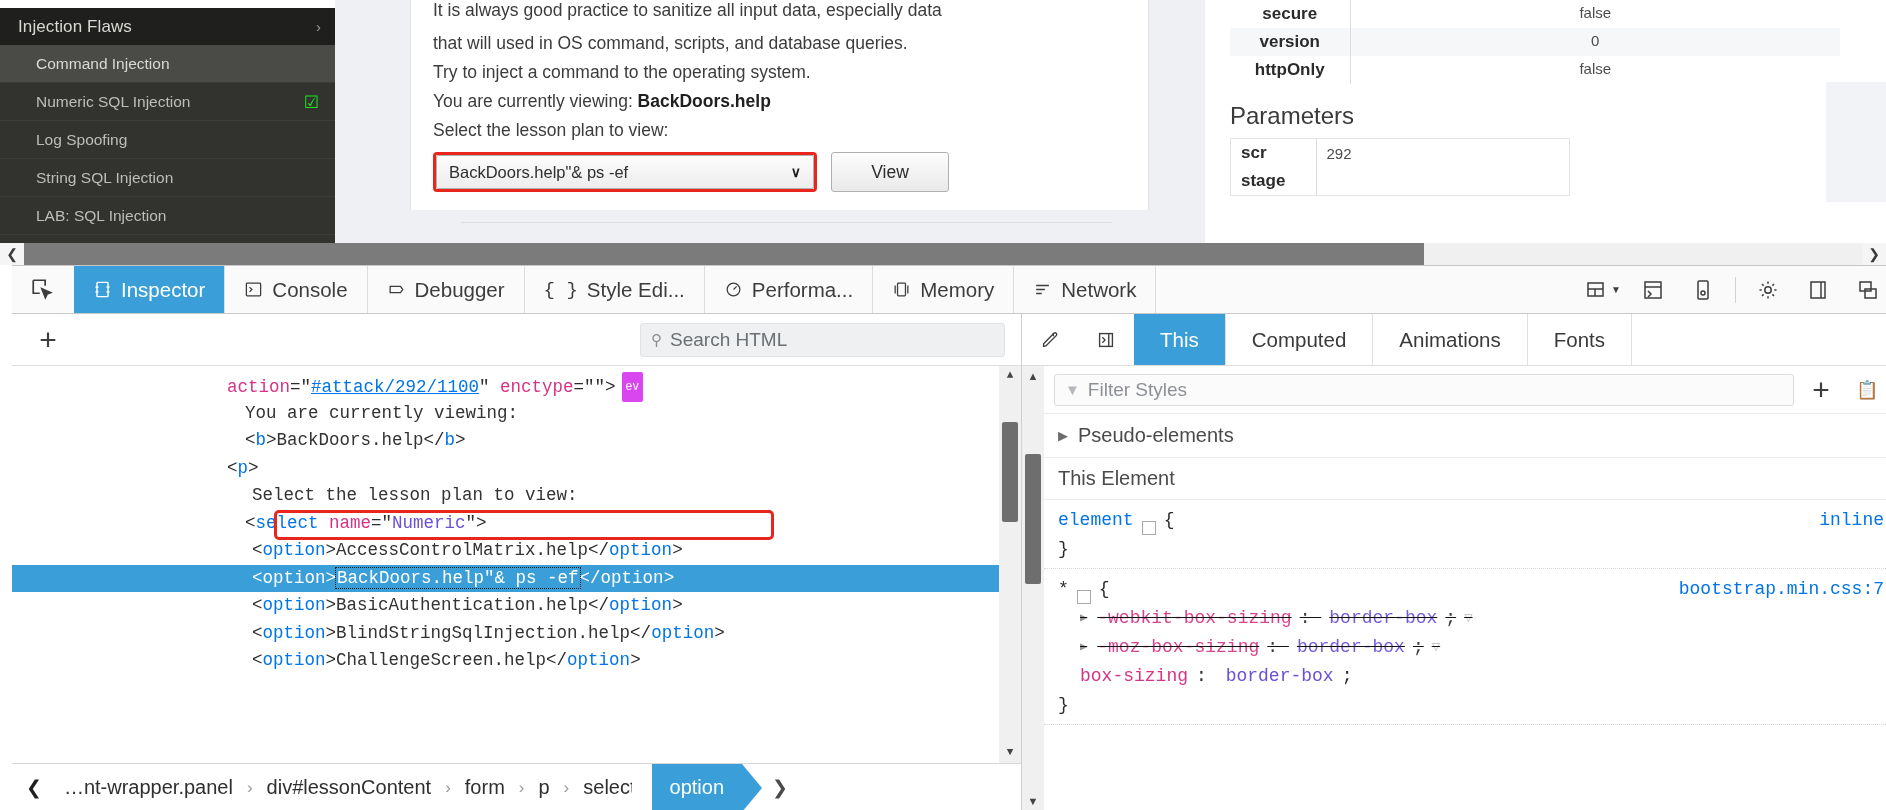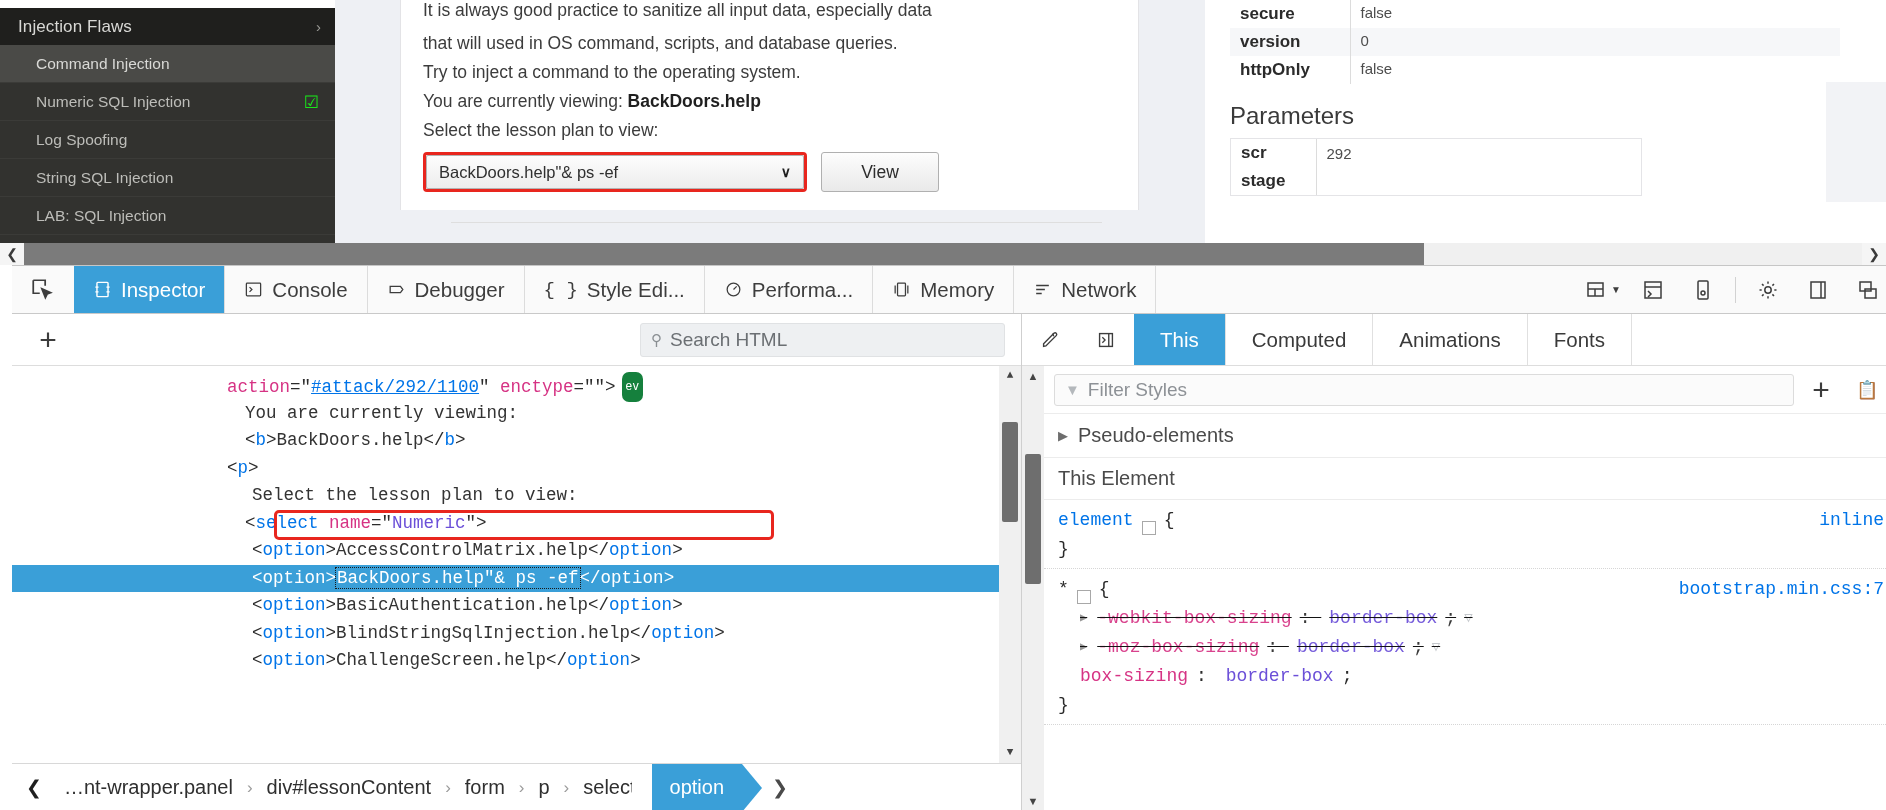--- a/index.html
+++ b/index.html
@@ -45,21 +45,21 @@
     color: #1ae61a; font-size: 17px; line-height: 1;
   }
   .wg-item.partial { color: #b0b0ac; opacity: .55; }
 
   
   .lesson-shell {
     position: absolute; left: 335px; top: 0; width: 1551px; height: 243px;
     background: #eef0f4;
   }
   .lesson-card {
-    position: absolute; left: 65px; top: 0; width: 739px; height: 210px;
+    position: absolute; left: 75px; top: 0; width: 739px; height: 210px;
     background: #ffffff; border-left: 1px solid #e3e3e6;
     border-right: 1px solid #e3e3e6;
     padding: 0 22px;
   }
   .lesson-line {
     color: #3c3c3c; font-size: 17.5px; line-height: 29px;
     white-space: nowrap;
   }
   .lesson-line b { color: #1f1f1f; }
   .lesson-line.clipped { position: relative; top: -4px; }
@@ -92,34 +92,34 @@
   .lesson-faint {
     margin-top: 14px; text-align: center; color: #c9c9c9; font-size: 15px;
     white-space: nowrap; overflow: hidden;
   }
 
   
   .insp-side {
     position: absolute; left: 1205px; top: 0; width: 681px; height: 243px;
     background: #ffffff; overflow: hidden;
   }
-  .kv-table { width: 610px; border-collapse: collapse; margin-left: 25px; }
+  .kv-table { width: 610px; border-collapse: collapse; margin-left: 25px; text-align: center; }
   .kv-table td {
     font-size: 17px; padding: 4px 10px; vertical-align: top;
   }
   .kv-table td.k {
     font-weight: bold; color: #2b2b2b; width: 120px;
     border-right: 1px solid #dcdcdc; white-space: nowrap;
   }
   .kv-table td.v { color: #4d4d4d; font-size: 15px; }
   .kv-table tr.alt { background: #f6f7f9; }
   .kv-title {
     margin: 18px 0 8px 25px; font-size: 24px; color: #3a3a3a; font-weight: 400;
   }
-  .kv-box { border: 1px solid #e4e4e7; margin-left: 25px; width: 412px; }
+  .kv-box { border: 1px solid #e4e4e7; margin-left: 25px; width: 340px; }
   .kv-box table { width: 100%; border-collapse: collapse; }
   .kv-box td { font-size: 17px; padding: 4px 10px; }
   .kv-box td.k { font-weight: bold; color: #2b2b2b; width: 85px;
                  border-right: 1px solid #dcdcdc; }
   .kv-box td.v { color: #4d4d4d; font-size: 15px; }
   .side-stripe {
     position: absolute; right: 0; top: 82px; width: 60px; height: 120px;
     background: #f2f3f6;
   }
 
@@ -210,22 +210,22 @@
   .t-tag  { color: #0074e8; }
   .t-attr { color: #d63384; }
   .t-val  { color: #6b4fd8; }
   .t-link { color: #0074e8; text-decoration: underline; }
   .t-txt  { color: #333333; }
   .t-punct{ color: #2b2b2b; }
   .sel .t-tag { color: #ffffff; }
   .sel .t-txt { color: #ffffff; }
   .sel .t-punct { color: #ffffff; }
   .ev-badge {
-    display: inline-block; background: #15803d; color: #ffffff;
-    font-size: 12px; border-radius: 7px; padding: 1px 4px;
+    display: inline-block; background: #d946ef; color: #ffffff;
+    font-size: 12px; border-radius: 2px; padding: 1px 4px;
     font-family: "Liberation Sans", sans-serif; vertical-align: 2px;
     margin-left: 6px; letter-spacing: .5px;
   }
   .editable {
     outline: 1px dotted #1a1a1a; padding: 0 1px;
   }
   .red-ring {
     position: absolute; border: 3px solid #e8261e; border-radius: 5px;
     pointer-events: none;
   }

